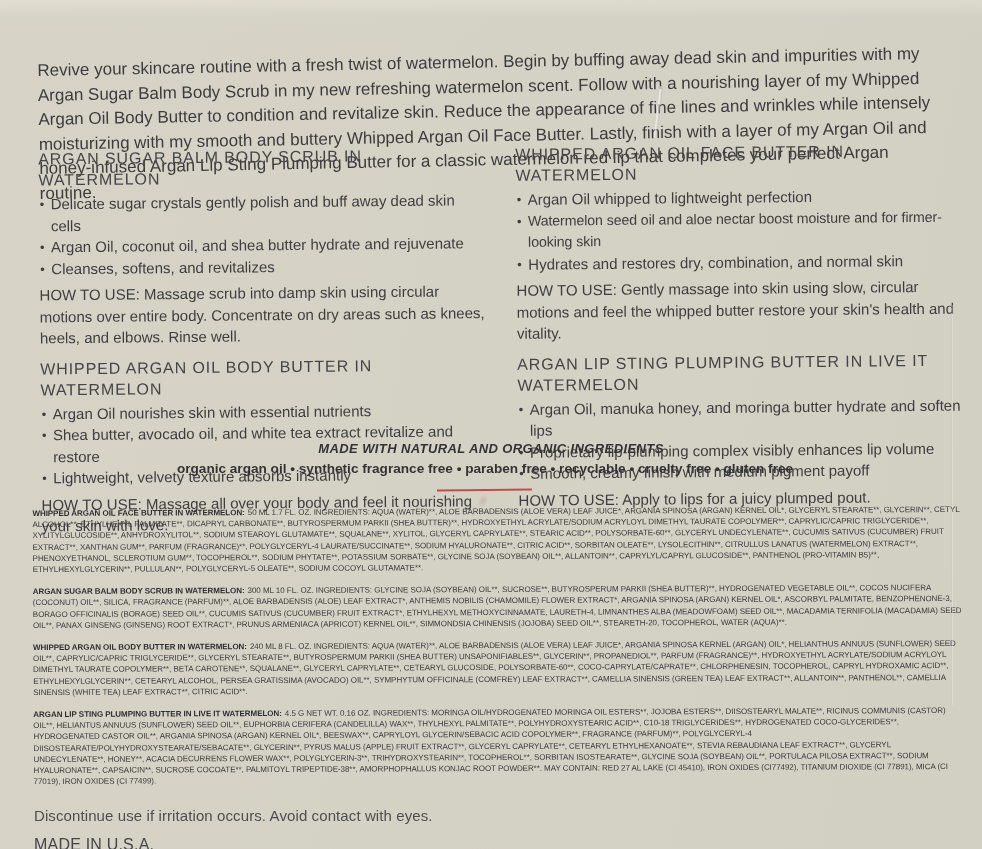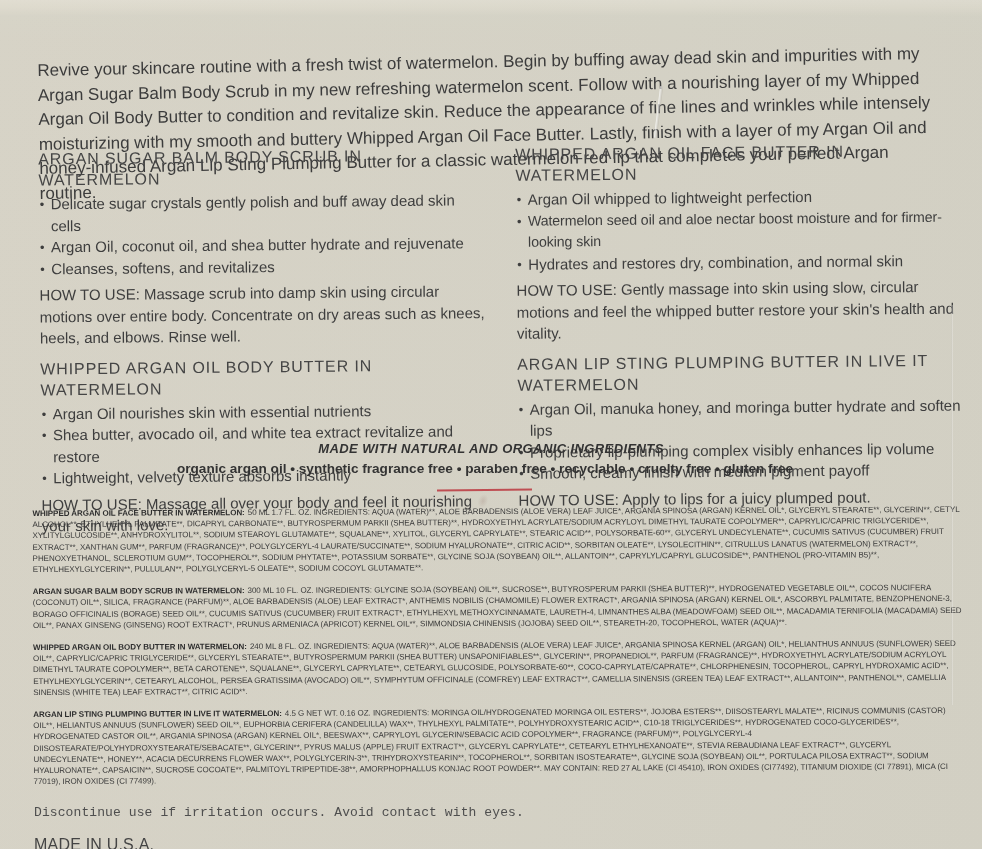--- a/index.html
+++ b/index.html
@@ -76,21 +76,21 @@
   .ing {
     margin: 0 0 11px 0;
     font-size: 8px; line-height: 11.2px; letter-spacing: -0.05px;
     color: #3a3a3a; text-align: left;
   }
   .ing-name { font-weight: 700; color: #2e2e2e; margin-right: 3px; }
 
   
   .warning {
     position: absolute; top: 792px; left: 34px;
-    font-size: 13px; color: #4e4e4e; letter-spacing: 0.1px; font-family: Liberation Mono, monospace;
+    font-size: 15px; color: #4e4e4e; letter-spacing: 0.1px;
   }
   .made-in {
     position: absolute; top: 820px; left: 34px;
     font-size: 16px; color: #444; letter-spacing: 0.2px;
   }
 
   
   .crease-vertical {
     position: absolute; left: 951px; top: 305px; width: 2px; height: 400px;
     background: linear-gradient(90deg, rgba(0,0,0,0.06), rgba(255,255,255,0.5));

